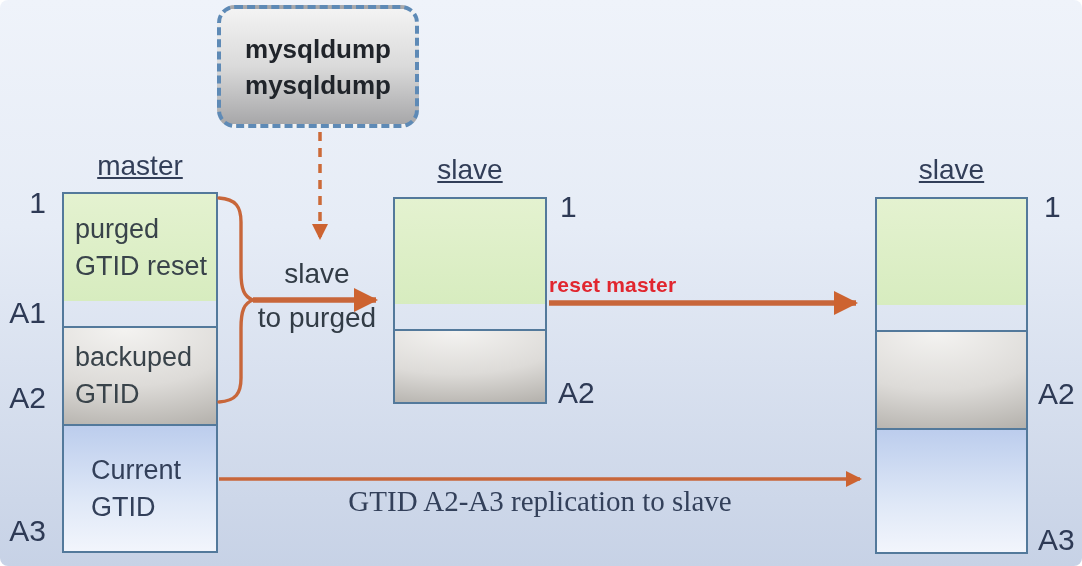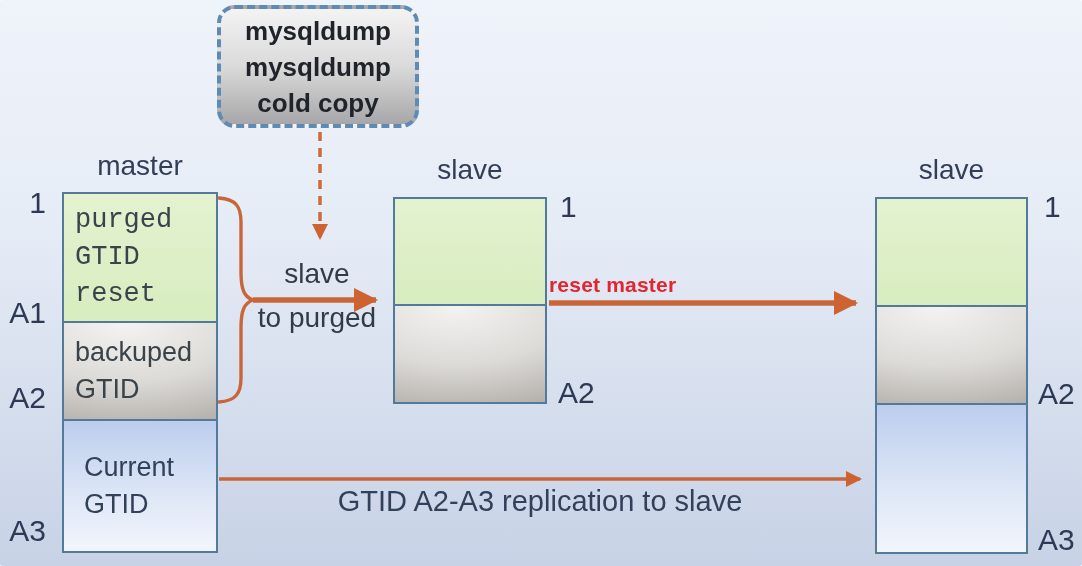--- a/index.html
+++ b/index.html
@@ -1,57 +1,57 @@
 <!DOCTYPE html>
 <html><head>
 <meta charset="utf-8">
 <style>
   html,body{margin:0;padding:0;background:#ffffff;}
   .stage{
     position:relative;
     width:1082px;height:566px;
     font-family:"Liberation Sans", sans-serif;
     background:linear-gradient(180deg,#eff3fa 0%,#e6ecf6 40%,#c7d2e6 100%);
-    border-radius:2px;
+    border-radius:8px;
     overflow:hidden;
   }
   
   .dashed-box{
     position:absolute;left:217px;top:5px;width:202px;height:123px;
     box-sizing:border-box;
     border:4px dashed #5e8ab6;border-radius:18px;
     background:linear-gradient(180deg,#f3f3f3 0%,#dadada 50%,#a7a7a9 100%);
     display:flex;flex-direction:column;justify-content:center;align-items:center;
     font-size:26px;font-weight:700;color:#20242a;line-height:36px;
     z-index:3;
   }
   
   .col-title{
     position:absolute;text-align:center;
-    font-size:28px;color:#323e58;z-index:10;
+    font-size:28px;color:#323e58;z-index:10;text-decoration:underline;
   }
   .t-master{left:62px;top:150px;width:156px;}
   .t-slave-mid{left:393px;top:154px;width:154px;}
   .t-slave-right{left:875px;top:154px;width:153px;}
   
   .stack{
     position:absolute;box-sizing:border-box;
     border:2.5px solid #53799b;z-index:2;
     display:flex;flex-direction:column;
   }
   .stk-master{left:62px;top:192px;width:156px;height:361px;}
   .stk-slave-mid{left:393px;top:197px;width:154px;height:207px;}
   .stk-slave-right{left:875px;top:197px;width:153px;height:357px;}
   .seg{box-sizing:border-box;display:flex;flex-direction:column;justify-content:center;
        padding-left:11px;font-size:27px;line-height:37px;color:#39434a;}
   .seg + .seg{border-top:2.5px solid #53799b;}
   .seg.green{background:linear-gradient(180deg,#e4f2d0 0%,#d7ecbf 100%);}
-  .seg.gray{background:radial-gradient(140% 110% at 40% 0%,#f4f3f1 0%,#dddbd8 55%,#b4b1ac 100%);}
-  .seg.blue{background:linear-gradient(180deg,#bccded 0%,#dfe8f7 60%,#f2f5fc 100%);color:#33405a;padding-left:20px;}
-  .m-green{height:127px;font-family:Liberation Mono, monospace;}
+  .seg.gray{background:radial-gradient(140% 110% at 40% 0%,#f4f3f1 0%,#dddbd8 55%,#b4b1ac 100%);margin-top:25px;}
+  .seg.blue{background:linear-gradient(180deg,#bccded 0%,#dfe8f7 60%,#f2f5fc 100%);color:#33405a;padding-left:27px;}
+  .m-green{height:107px;}
   .m-gray{height:98px;}
   .m-blue{flex:1;}
   .sm-green{height:105px;}
   .sm-gray{flex:1;}
   .sr-green{height:106px;}
   .sr-gray{height:98px;}
   .sr-blue{flex:1;}
   
   .axis{position:absolute;font-size:30px;color:#2e3a55;z-index:10;}
   .ax-r{width:46px;text-align:right;}
@@ -67,21 +67,21 @@
   
   .backup-line{position:absolute;left:246px;width:142px;text-align:center;
     font-size:28px;color:#323c46;z-index:10;}
   .bl-1{top:258px;}
   .bl-2{top:302px;}
   .red-cmd{position:absolute;left:549px;font-size:21px;font-weight:700;
     color:#e1262f;z-index:10;letter-spacing:0.2px;}
   .rc-1{top:273px;}
   .rc-2{top:305px;}
   .repl-label{position:absolute;left:280px;top:485px;width:520px;text-align:center;
-    font-size:29px;color:#33405a;z-index:10;}
+    font-size:29px;color:#33405a;z-index:10;font-family:Liberation Serif, serif;}
   
   .overlay{position:absolute;left:0;top:0;z-index:5;pointer-events:none;}
 </style>
 </head>
 <body>
 
 <div class="stage">
 
   <svg class="overlay" width="1082" height="566" viewBox="0 0 1082 566">
     <defs>
@@ -101,21 +101,20 @@
     <line x1="253" y1="300" x2="376" y2="300" stroke="#c8663a" stroke-width="5.5" marker-end="url(#ah-lg)"></line>
 
     <line x1="549" y1="303" x2="856" y2="303" stroke="#c8663a" stroke-width="5.5" marker-end="url(#ah-lg)"></line>
 
     <line x1="219" y1="479" x2="860" y2="479" stroke="#c8663a" stroke-width="3.5" marker-end="url(#ah-sm)"></line>
   </svg>
 
   <div class="dashed-box">
     <div>mysqldump</div>
     <div>mysqldump</div>
-    <div>cold copy</div>
   </div>
 
   <div class="col-title t-master">master</div>
   <div class="col-title t-slave-mid">slave</div>
   <div class="col-title t-slave-right">slave</div>
 
   <div class="stack stk-master">
     <div class="seg green m-green">
       <span>purged</span>
       <span>GTID reset</span>

